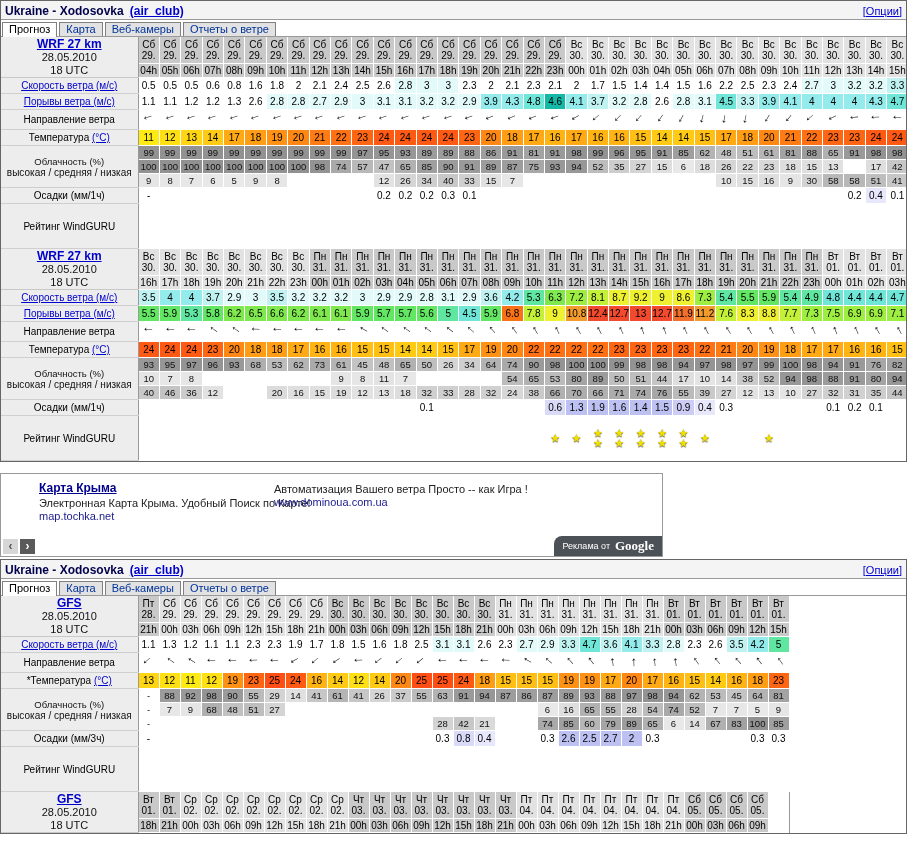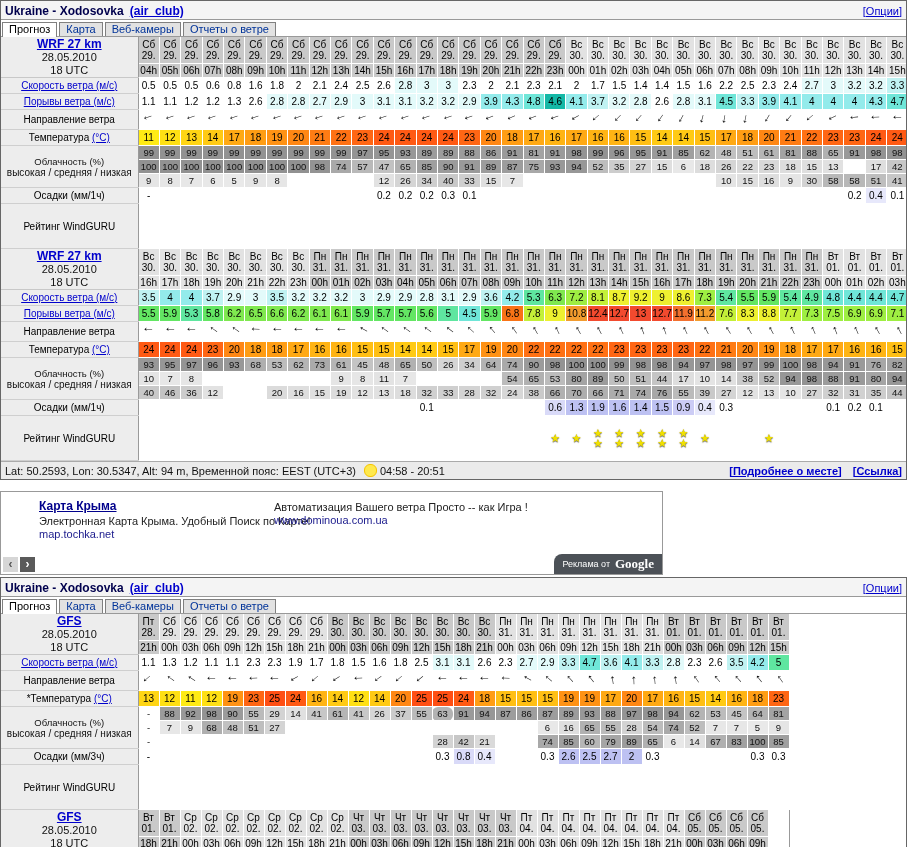--- a/index.html
+++ b/index.html
@@ -1262,29 +1262,20 @@
               <td class="dc"></td>
               <td class="dc"></td>
               <td class="dc"></td>
               <td class="dc"></td>
               <td class="dc"></td>
               <td class="dc"></td>
             </tr>
           </tbody>
         </table>
       </div>
-    <div class="footbar">
-      <span>Lat: 50.2593, Lon: 30.5347, Alt: 94 m, Временной пояс: EEST (UTC+3)</span>
-      <span class="sun-icon"></span>
-      <span>04:58 - 20:51</span>
-      <span class="foot-links">
-        <span>[Подробнее о месте]</span>
-        <span>[Ссылка]</span>
-      </span>
-    </div>
   </div>
 
   <div class="adbox">
     <div class="ad ad1">
       <div class="ad-title">Карта Крыма</div>
       <div class="ad-text">Электронная Карта Крыма. Удобный Поиск по Карте!</div>
       <div class="ad-url">map.tochka.net</div>
     </div>
     <div class="ad ad2">
       <div class="ad-text">Автоматизация Вашего ветра Просто -- как Игра !</div>
@@ -1624,21 +1615,21 @@
                 <td class="dc" style="background: rgb(155, 155, 155);">90</td>
                 <td class="dc" style="background: rgb(187, 187, 187);">55</td>
                 <td class="dc" style="background: rgb(211, 211, 211);">29</td>
                 <td class="dc" style="background: rgb(224, 224, 224);">14</td>
                 <td class="dc" style="background: rgb(199, 199, 199);">41</td>
                 <td class="dc" style="background: rgb(181, 181, 181);">61</td>
                 <td class="dc" style="background: rgb(199, 199, 199);">41</td>
                 <td class="dc" style="background: rgb(213, 213, 213);">26</td>
                 <td class="dc" style="background: rgb(203, 203, 203);">37</td>
                 <td class="dc" style="background: rgb(187, 187, 187);">55</td>
-                <td class="dc" style="background: rgb(179, 179, 179); border-radius: 6px;">63</td>
+                <td class="dc" style="background: rgb(179, 179, 179);">63</td>
                 <td class="dc" style="background: rgb(154, 154, 154);">91</td>
                 <td class="dc" style="background: rgb(151, 151, 151);">94</td>
                 <td class="dc" style="background: rgb(157, 157, 157);">87</td>
                 <td class="dc" style="background: rgb(158, 158, 158);">86</td>
                 <td class="dc" style="background: rgb(157, 157, 157);">87</td>
                 <td class="dc" style="background: rgb(156, 156, 156);">89</td>
                 <td class="dc" style="background: rgb(152, 152, 152);">93</td>
                 <td class="dc" style="background: rgb(156, 156, 156);">88</td>
                 <td class="dc" style="background: rgb(148, 148, 148);">97</td>
                 <td class="dc" style="background: rgb(147, 147, 147);">98</td>

